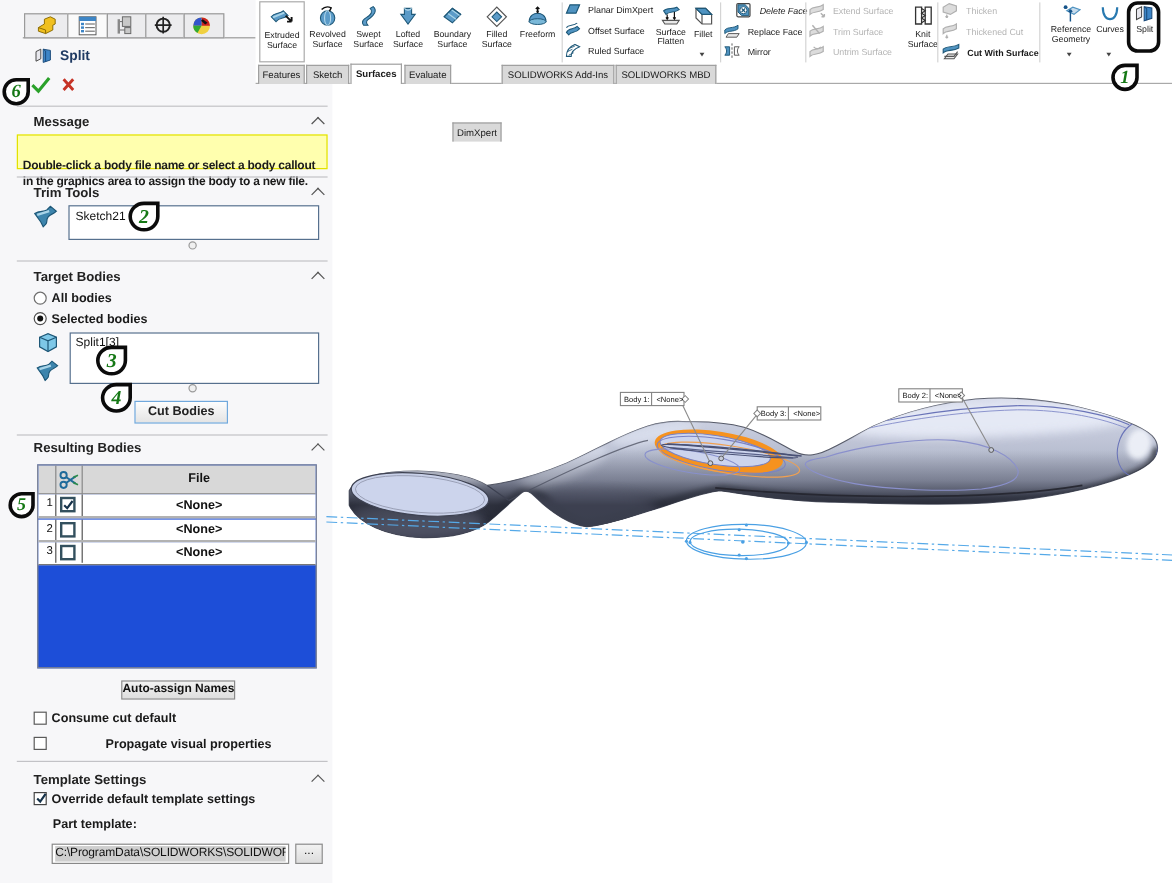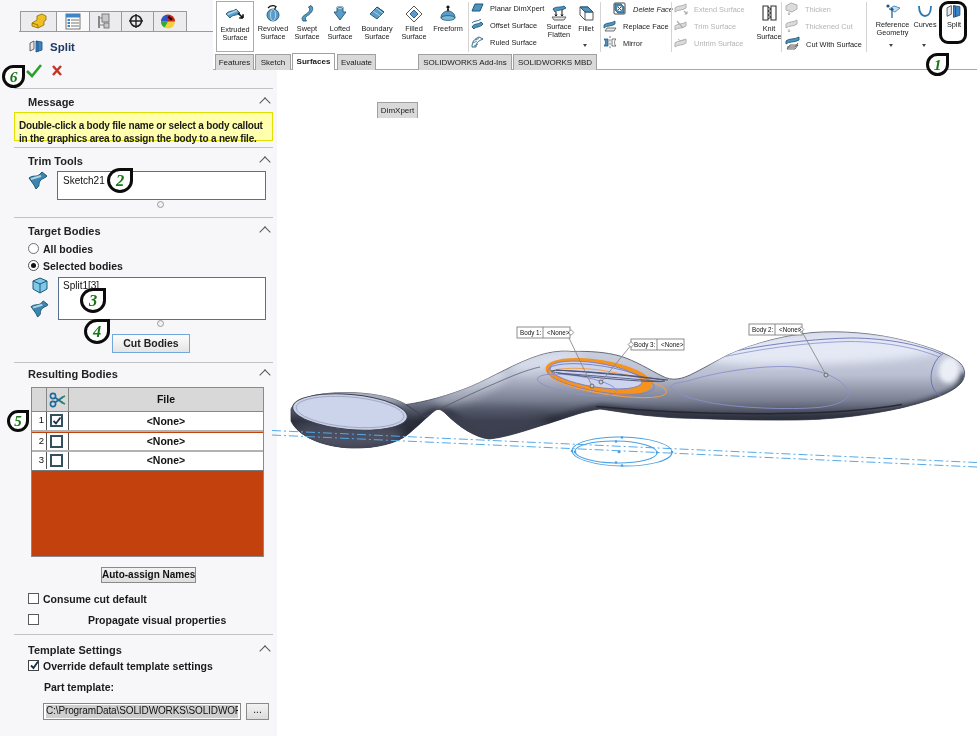--- a/index.html
+++ b/index.html
@@ -232,21 +232,21 @@
 
   <svg class="abs" style="left:25px;top:63px;" width="42" height="16" viewBox="0 0 42 16">
     <path d="M2,8 L7,13 L16,2" fill="none" stroke="#2aa12a" stroke-width="2.6"></path>
     <path d="M28,3 L36,12 M36,3 L28,12" fill="none" stroke="#c63326" stroke-width="2.4"></path>
   </svg>
   <div class="ann" style="left:2px;top:65px;width:23px;height:23px;font-size:15.5px;line-height:17.5px;">6</div>
 
   <div class="sep" style="top:88px;"></div>
   <div class="shead" style="top:96px;">Message</div>
   <div class="chev" style="left:261px;top:96px;"></div>
-  <div class="abs" style="left:14px;top:112px;width:259px;height:29px;background:#ffffae;border:1px solid #e2e200;font-size:10px;font-weight:bold;color:#1a1a1a;line-height:13px;padding:6px 0 0 4px;letter-spacing:-0.2px;">Double-click a body file name or select a body callout in the graphics area to assign the body to a new file.</div>
+  <div class="abs" style="left:14px;top:112px;width:259px;height:29px;background:#ffffae;border:1px solid #e2e200;font-size:10px;font-weight:bold;color:#1a1a1a;line-height:13px;padding:19px 0 0 4px;letter-spacing:-0.2px;">Double-click a body file name or select a body callout in the graphics area to assign the body to a new file.</div>
 
   <div class="sep" style="top:147px;"></div>
   <div class="shead" style="top:155px;">Trim Tools</div>
   <div class="chev" style="left:261px;top:155px;"></div>
   <svg class="abs" style="left:28px;top:171px;" width="21" height="19" viewBox="0 0 21 19">
     <path d="M1,7 C5,4 8,6 11,4 L14,1 L19,5 C16,8 14,7 12,10 C10,13 12,14 10,16 L8,18 L6,14 L1,7 Z" fill="#3d85ad" stroke="#1e5878" stroke-width="1"></path>
     <path d="M3,8 L13,5" stroke="#a8d4e8" stroke-width="2"></path>
   </svg>
   <div class="inbox" style="left:57px;top:171px;width:209px;height:29px;"></div>
   <div class="intext" style="left:63px;top:175px;">Sketch21</div>
@@ -273,21 +273,21 @@
   </svg>
   <div class="ann" style="left:80px;top:288px;width:26px;height:25px;font-size:16.5px;line-height:19px;">3</div>
   <div class="handle" style="left:157px;top:320px;"></div>
   <div class="ann" style="left:84px;top:319px;width:26px;height:25px;font-size:16.5px;line-height:19px;">4</div>
   <div class="abs" style="left:112px;top:334px;width:78px;height:19px;background:linear-gradient(#fdfdfd,#e4e4e4);border:1px solid #70a8dc;font-size:10.5px;font-weight:bold;color:#222;text-align:center;line-height:17px;z-index:40;">Cut Bodies</div>
 
   <div class="sep" style="top:362px;"></div>
   <div class="shead" style="top:368px;">Resulting Bodies</div>
   <div class="chev" style="left:261px;top:368px;"></div>
 
-  <div class="abs" style="left:31px;top:387px;width:233px;height:170px;background:#c2410c;border:1px solid #8a8a8a;">
+  <div class="abs" style="left:31px;top:387px;width:233px;height:170px;background:#1d4ed8;border:1px solid #8a8a8a;">
     <div class="abs" style="left:0;top:0;width:231px;height:24px;background:#d8d8d8;border-bottom:1px solid #888;">
       <div class="abs" style="left:14px;top:0;width:1px;height:24px;background:#888;"></div>
       <div class="abs" style="left:36px;top:0;width:1px;height:24px;background:#888;"></div>
       <svg class="abs" style="left:17px;top:3px;" width="18" height="18" viewBox="0 0 18 18">
         <circle cx="4" cy="5" r="2.6" fill="none" stroke="#1e6a9a" stroke-width="1.6"></circle>
         <circle cx="4" cy="13" r="2.6" fill="none" stroke="#1e6a9a" stroke-width="1.6"></circle>
         <path d="M6,6.5 L14,12 M6,11.5 L14,6" stroke="#1e6a9a" stroke-width="1.6"></path>
         <path d="M12,7 L16,5 M12,11 L16,13" stroke="#2a8a4a" stroke-width="1.4"></path>
       </svg>
       <div class="abs" style="left:37px;top:5px;width:194px;text-align:center;font-size:10.5px;font-weight:bold;color:#111;">File</div>
@@ -506,21 +506,21 @@
           <path d="M4,10 L4,13 M3,11.5 L4,13 L5,11.5" stroke="#b0b0b0" stroke-width="1" fill="none"></path>
         </svg>
     <span class="lbl">Thickened Cut</span>
   </div>
   <div class="rowitem" style="left:572px;top:35.5px;">
     <svg width="15" height="14" viewBox="0 0 15 14">
           <path d="M1,5 C4,2 9,4 14,1 L14,4 C9,7 4,5 1,8 Z" fill="#4f93c1" stroke="#1e5878" stroke-width="0.9"></path>
           <path d="M2,13 L10,13 L13,9 L5,9 Z" fill="#e8e8e8" stroke="#555" stroke-width="0.9"></path>
           <path d="M2,11 L10,11 L13,7" fill="none" stroke="#555" stroke-width="0.9"></path>
         </svg>
-    <span class="lbl" style="font-weight:normal;margin-top:48px;">Cut With Surface</span>
+    <span class="lbl" style="font-weight:bold;margin-top:48px;">Cut With Surface</span>
   </div>
   <div class="vsep" style="left:653px;"></div>
   <div class="bigbtn" style="left:657px;width:45px;">
     <svg class="ic" width="20" height="15" viewBox="0 0 20 15">
       <path d="M6,5 L11,2 L17,4 L12,8 Z" fill="#c8dcEC" stroke="#4f93c1" stroke-width="1"></path>
       <path d="M9,14 L9,4 M9,4 L7.6,6 M9,4 L10.4,6" stroke="#16548a" stroke-width="1.2" fill="none"></path>
       <circle cx="5" cy="2" r="1.6" fill="#16548a"></circle>
     </svg>
     <span>Reference<br>Geometry</span>
   </div>

